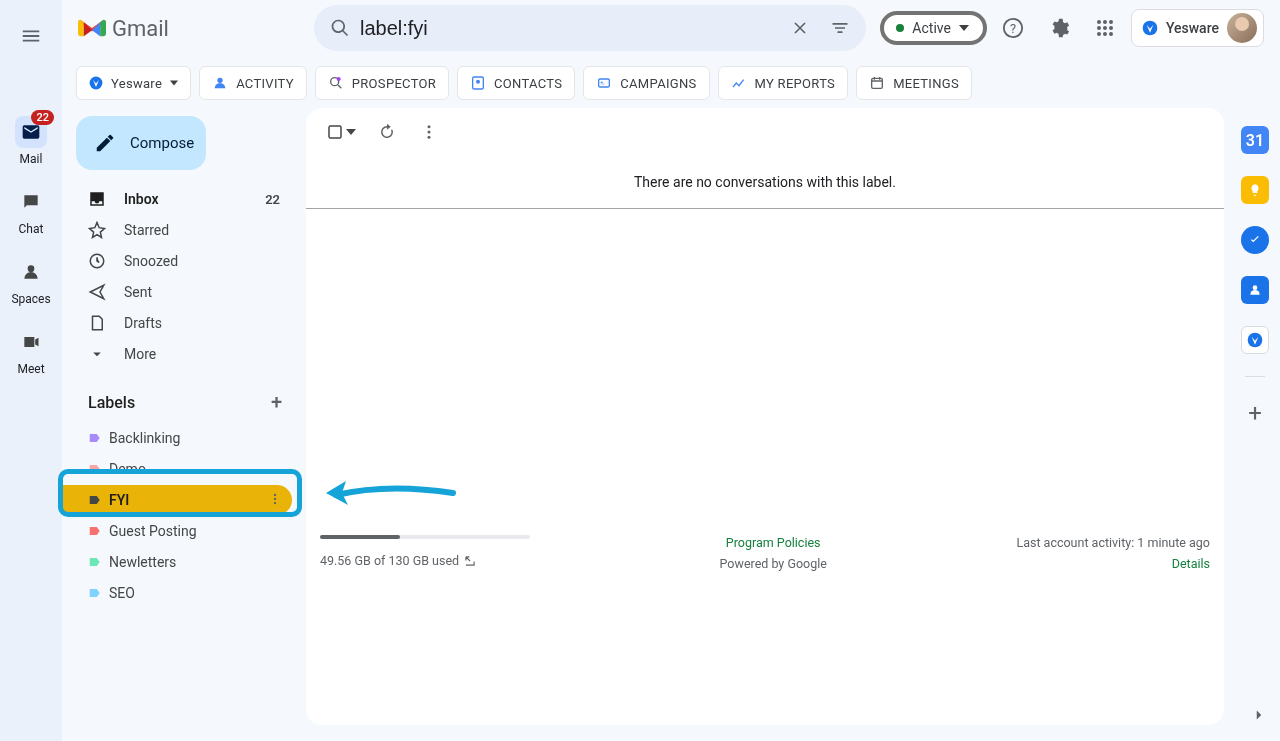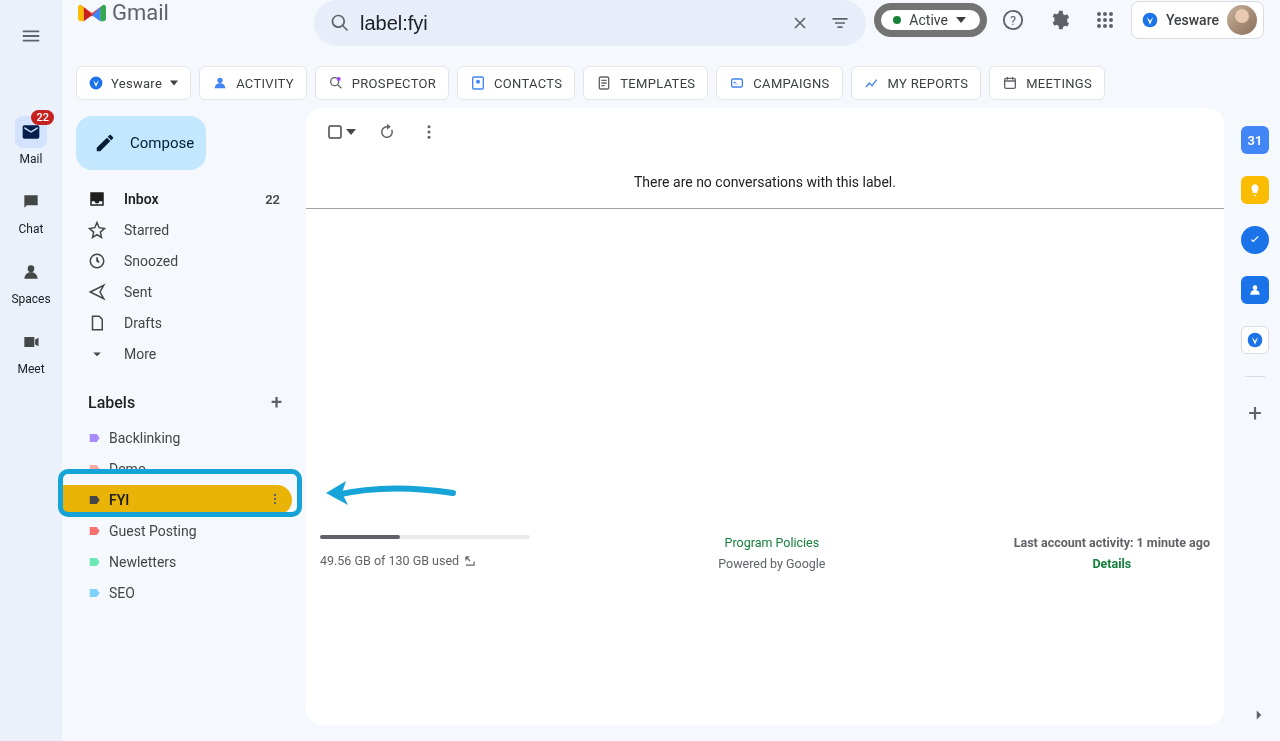--- a/index.html
+++ b/index.html
@@ -58,21 +58,21 @@
     padding: 1px 5px;
     font-weight: 500;
   }
 
   
   .header {
     position: absolute;
     left: 62px; top: 0; right: 0;
     height: 56px;
     display: flex;
-    align-items: flex-start;
+    align-items: center;
     padding: 0 16px;
     gap: 8px;
   }
   .logo-block {
     display: flex; align-items: center; gap: 6px;
     width: 228px;
   }
   .gmail-logo-text { font-size: 22px; color: #5f6368; }
   .search-bar {
     background: #e7eefa;
@@ -96,21 +96,21 @@
     color: #202124;
     outline: none;
   }
   .header-right {
     margin-left: auto;
     display: flex; align-items: center; gap: 6px;
   }
   .active-chip {
     height: 34px;
     border-radius: 17px;
-    border: 7px solid #737373;
+    border: 4px solid #737373;
     background: #fff;
     display: flex; align-items: center;
     padding: 0 14px 0 12px;
     cursor: pointer;
     gap: 8px;
     color: #3c4043;
   }
   .green-dot { width: 8px; height: 8px; background: #188038; border-radius: 50%; }
   .hicon {
     width: 40px; height: 40px;
@@ -275,21 +275,21 @@
     position: absolute;
     left: 14px; right: 14px;
     bottom: 154px;
     display: flex;
     justify-content: space-between;
     font-size: 12.5px;
     color: #5f6368;
   }
   .footer .col { display:flex; flex-direction:column; gap:6px; }
   .footer .col.center { align-items:center; }
-  .footer .col.right { align-items:center;font-weight:bold; }
+  .footer .col.right { align-items:flex-end; }
   .storage-bar {
     width: 210px; height: 4px;
     background: #e8eaed;
     border-radius: 2px;
     position: relative;
     margin-bottom: 8px;
   }
   .storage-bar::before {
     content:"";
     position:absolute; left:0; top:0; bottom:0;
@@ -477,27 +477,20 @@
   </div>
   <div class="chip">
     <svg width="16" height="16" viewBox="0 0 24 24">
         <rect x="4" y="3" width="16" height="18" rx="2" fill="none" stroke="#4285f4" stroke-width="2"></rect>
         <circle cx="12" cy="10" r="3" fill="#4285f4"></circle>
       </svg>
     <span>CONTACTS</span>
   </div>
   <div class="chip">
     <svg width="16" height="16" viewBox="0 0 24 24">
-        <rect x="5" y="3" width="14" height="18" rx="2" fill="none" stroke="#5f6368" stroke-width="2"></rect>
-        <path stroke="#5f6368" stroke-width="2" d="M8 8h8M8 12h8M8 16h5"></path>
-      </svg>
-    <span>TEMPLATES</span>
-  </div>
-  <div class="chip">
-    <svg width="16" height="16" viewBox="0 0 24 24">
         <rect x="4" y="6" width="16" height="12" rx="2" fill="none" stroke="#4285f4" stroke-width="2"></rect>
         <path fill="#4285f4" d="M7 10h3v2H7zM7 13h6v1H7z"></path>
       </svg>
     <span>CAMPAIGNS</span>
   </div>
   <div class="chip">
     <svg width="16" height="16" viewBox="0 0 24 24">
         <path stroke="#4285f4" stroke-width="2" fill="none" d="M3 18l5-6 4 4 7-9"></path>
       </svg>
     <span>MY REPORTS</span>
@@ -655,21 +648,21 @@
     </div>
     <div class="col right">
       <span>Last account activity: 1 minute ago</span>
       <a class="link">Details</a>
     </div>
   </div>
 </div>
 
 <div class="side-panel">
   <div class="sp-item cal">
-    <span style="font-size:13px">31</span>
+    <span style="font-size:16px">31</span>
   </div>
   <div class="sp-item keep">
     <svg width="14" height="14" viewBox="0 0 24 24">
         <path fill="#fff" d="M12 2a7 7 0 0 0-4 12v3h8v-3a7 7 0 0 0-4-12zM10 20h4v2h-4z"></path>
       </svg>
   </div>
   <div class="sp-item tasks">
     <svg width="14" height="14" viewBox="0 0 24 24">
         <path fill="#fff" d="M9 16l-4-4 1.5-1.5L9 13l8-8L18.5 6.5z"></path>
       </svg>

